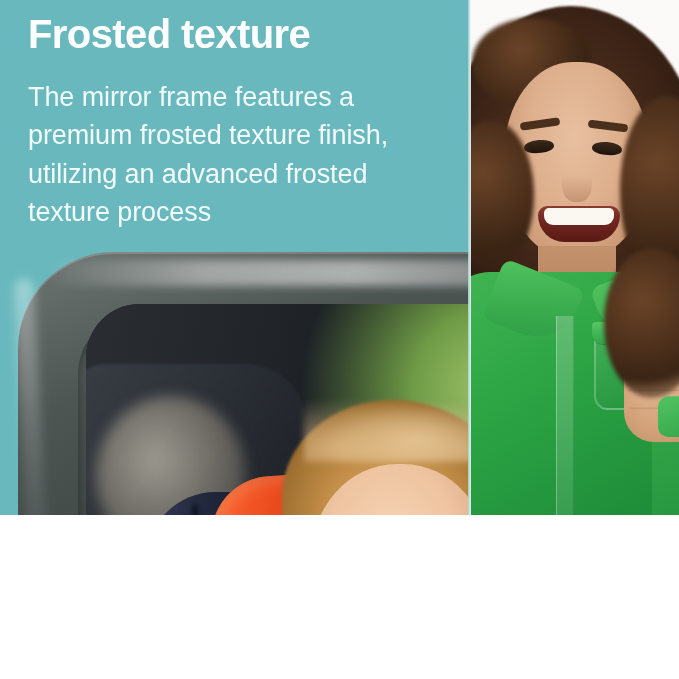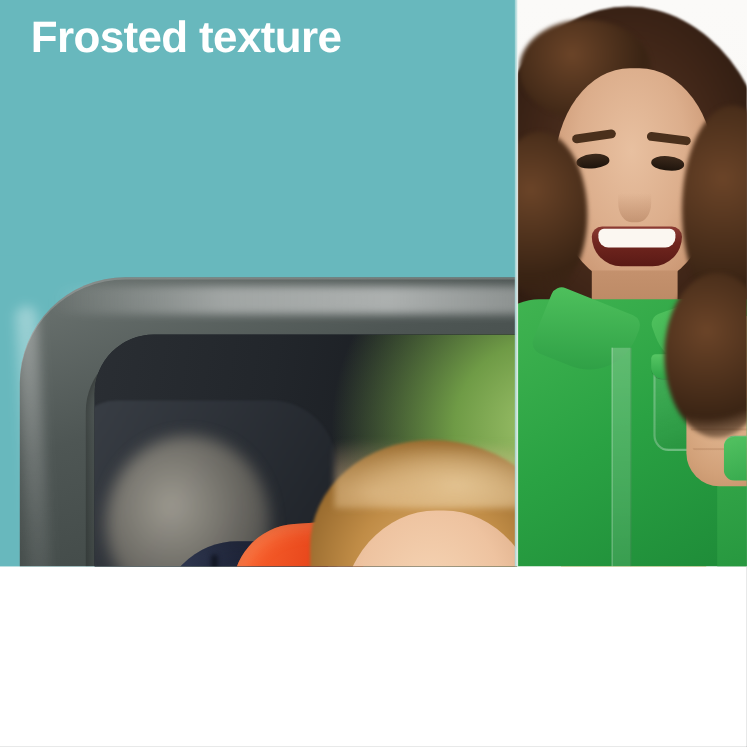--- a/index.html
+++ b/index.html
@@ -489,20 +489,21 @@
 </style>
 </head>
 <body>
 
 <div id="stage">
 
   <div class="left-panel">
 
     <div class="panel-headline">Frosted texture</div>
 
+    <div class="panel-body">The mirror frame features a premium frosted texture finish, utilizing an advanced frosted texture process</div>
 
     <div class="mirror-photo">
 
       <div class="mirror-frame">
         <div class="frame-shadow-inner"></div>
       </div>
       <div class="frame-highlight"></div>
       <div class="frame-highlight-left"></div>
 
       <div class="mirror-glass">

